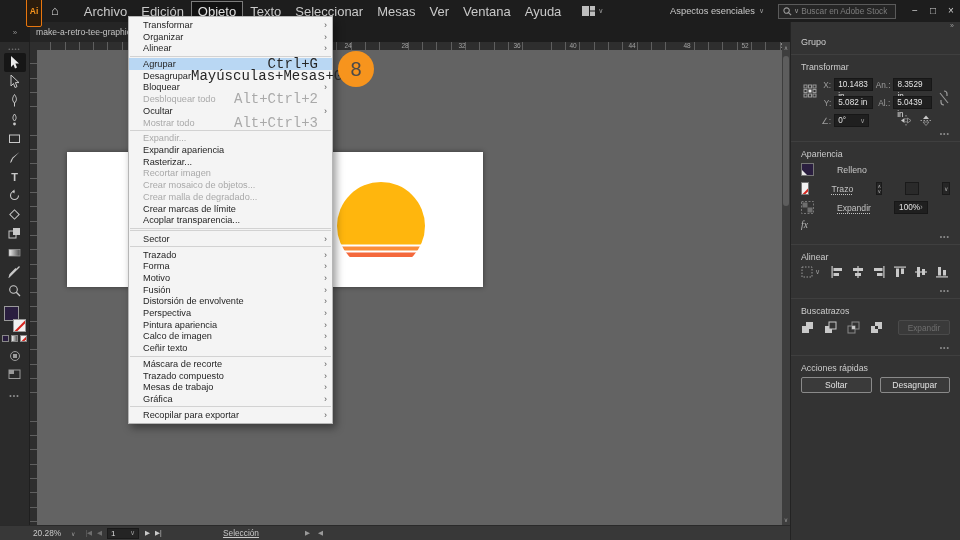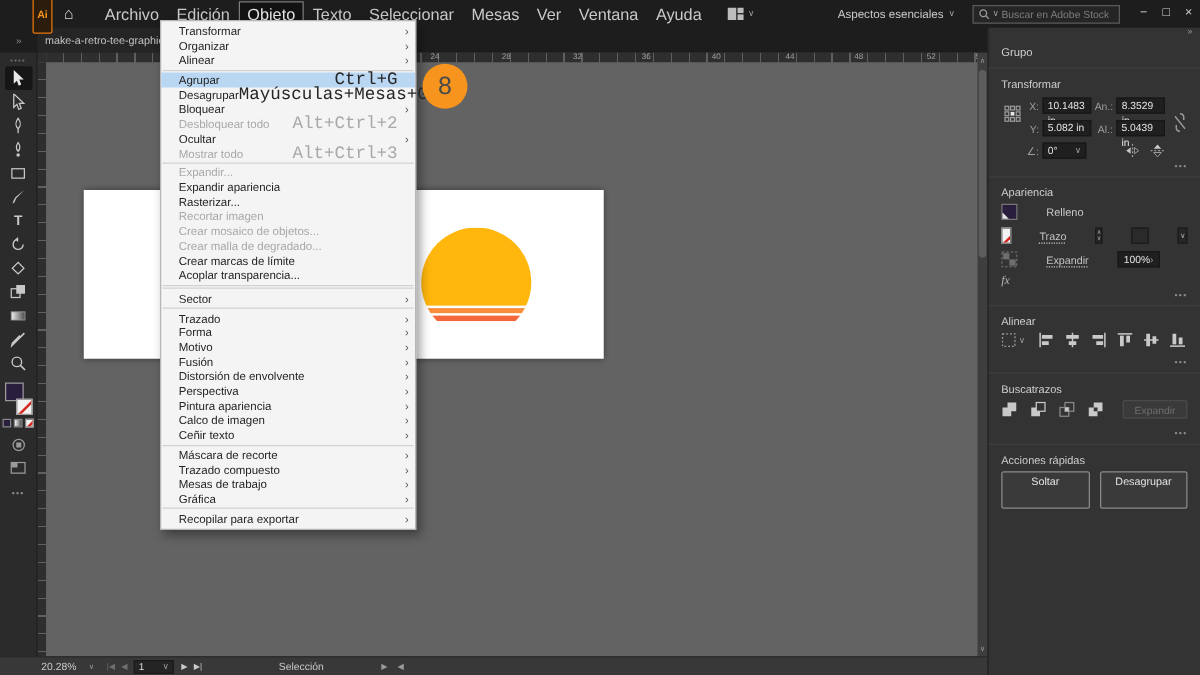--- a/index.html
+++ b/index.html
@@ -139,34 +139,34 @@
     font-size:8.2px; line-height:12px; padding:0 3px; display:flex; justify-content:center; }
   .op-arrow { color:#9a9a9a; }
   .fx { font-style:italic; color:#b9b9b9; font-size:9.5px; font-family:"Liberation Serif",serif; }
 
   .align-row { display:flex; align-items:center; gap:9px; margin:3px 0 6px 0; }
   .al-settings { display:flex; align-items:center; gap:2px; margin-right:2px; }
   .pf-row { display:flex; align-items:center; gap:10px; margin:3px 0 6px 0; }
   .expand-btn { margin-left:auto; width:52px; height:15px; background:#3a3a3a; border:1px solid #4a4a4a;
     color:#6e6e6e; font-size:8.3px; text-align:center; line-height:14px; border-radius:2px; }
   .qa-row { display:flex; gap:8px; margin-top:4px; }
-  .qa-btn { flex:1; height:30px; border:1px solid #8a8a8a; border-radius:2px; background:#3a3a3a;
+  .qa-btn { flex:1; height:16px; border:1px solid #8a8a8a; border-radius:2px; background:#3a3a3a;
     color:#e2e2e2; font-size:8.6px; text-align:center; line-height:15px; }
 
   
   .statusbar { position:absolute; left:0; top:525px; width:790px; height:15px; background:#383838;
     border-top:1px solid #2a2a2a; display:flex; align-items:center; color:#c9c9c9;
     font-size:8.3px; z-index:6; }
   .sb-zoom { margin-left:33px; width:38px; }
   .sb-chev { color:#9a9a9a; font-size:6px; margin-right:10px; }
   .sb-nav { color:#6e6e6e; font-size:6.5px; margin-right:5px; }
   .sb-nav.on { color:#c9c9c9; }
   .sb-abfield { width:32px; height:11px; background:#242424; border:1px solid #1a1a1a; color:#ddd;
     display:flex; justify-content:space-between; align-items:center; padding:0 3px; font-size:8px; margin-right:6px; }
-  .sb-status { position:absolute; left:223px; }
+  .sb-status { position:absolute; left:223px;text-decoration:underline; }
   .sb-right { position:absolute; left:305px; display:flex; gap:8px; color:#9a9a9a; font-size:6.5px; }
 </style>
 </head>
 <body>
 
 <div class="app">
 
   <div class="titlebar">
     <div class="ai-logo">Ai</div>
     <div class="home-ic">⌂</div>

